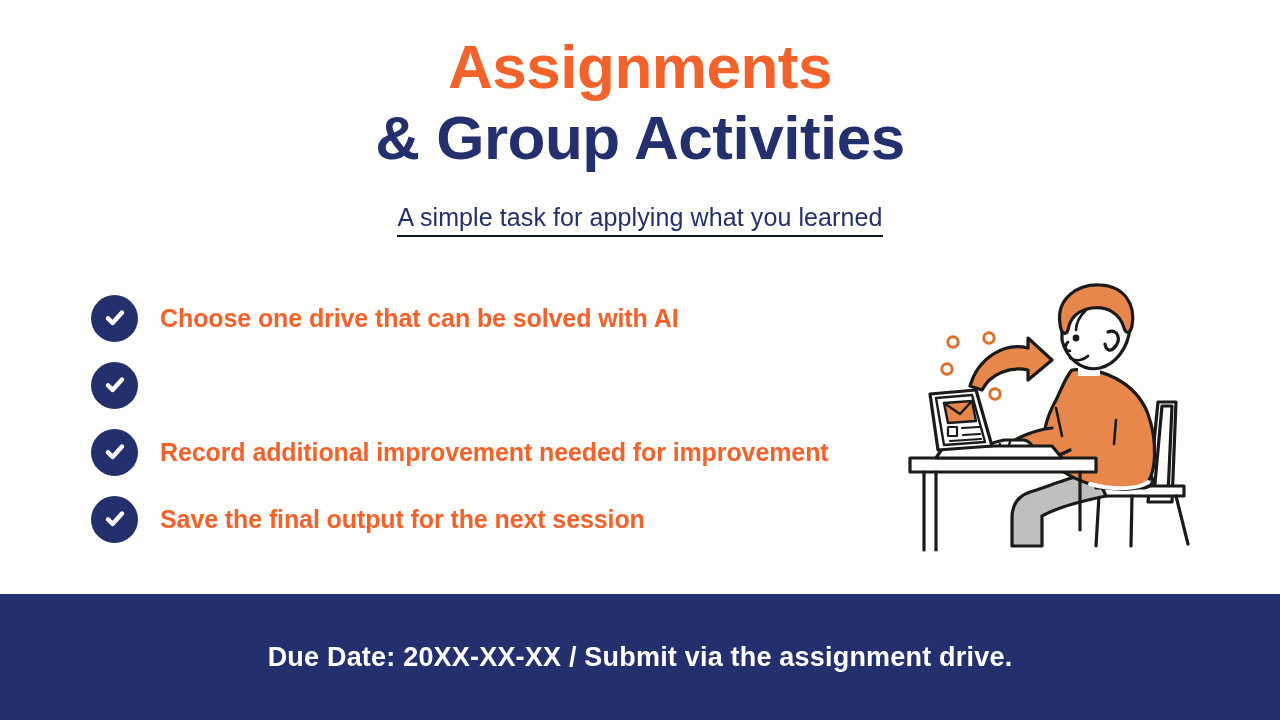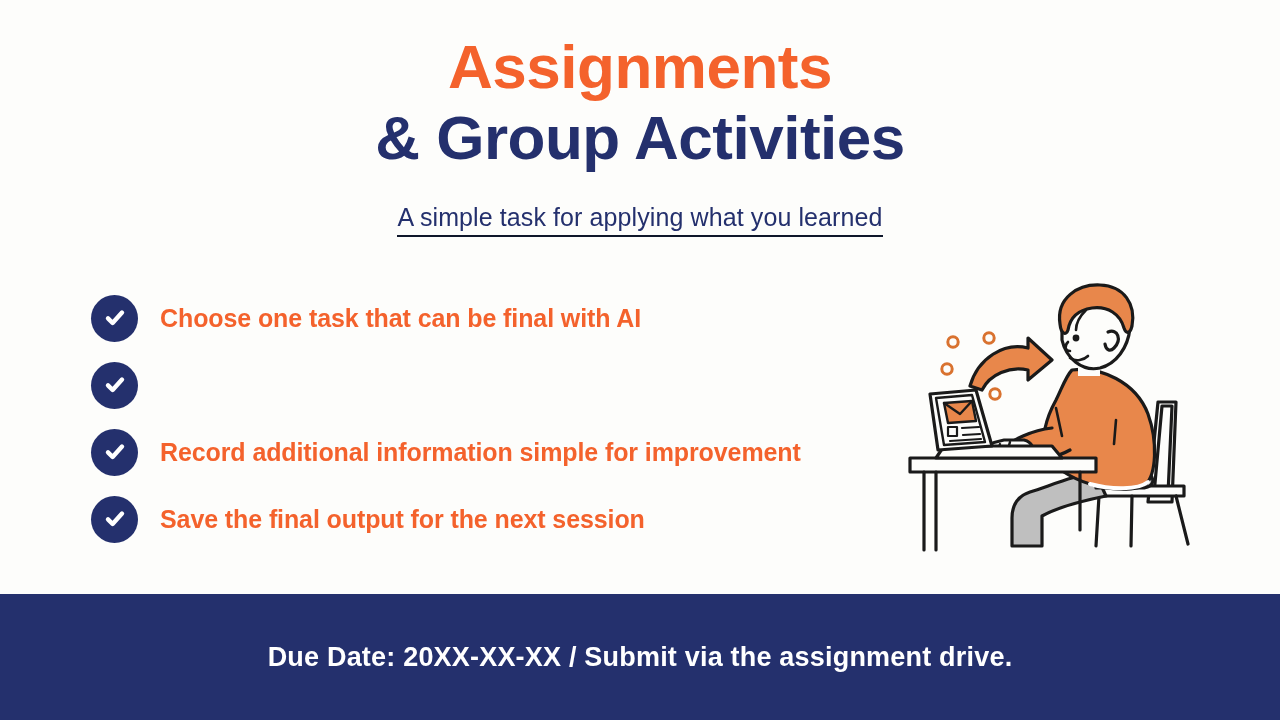--- a/index.html
+++ b/index.html
@@ -148,38 +148,38 @@
   </div>
 
   <div class="checklist">
 
     <div class="check-row">
       <span class="check-icon">
         <svg width="26" height="26" viewBox="0 0 26 26" aria-hidden="true">
           <path d="M6 13.4 L10.6 18 L20 7.6" fill="none" stroke="#ffffff" stroke-width="4.4" stroke-linecap="round" stroke-linejoin="round"></path>
         </svg>
       </span>
-      <span class="check-label">Choose one task that can be final with AI</span>
-    </div>
-
-    <div class="check-row">
-      <span class="check-icon">
-        <svg width="26" height="26" viewBox="0 0 26 26" aria-hidden="true">
-          <path d="M6 13.4 L10.6 18 L20 7.6" fill="none" stroke="#ffffff" stroke-width="4.4" stroke-linecap="round" stroke-linejoin="round"></path>
-        </svg>
-      </span>
-    </div>
-
-    <div class="check-row">
-      <span class="check-icon">
-        <svg width="26" height="26" viewBox="0 0 26 26" aria-hidden="true">
-          <path d="M6 13.4 L10.6 18 L20 7.6" fill="none" stroke="#ffffff" stroke-width="4.4" stroke-linecap="round" stroke-linejoin="round"></path>
-        </svg>
-      </span>
-      <span class="check-label">Record additional information simple for improvement</span>
+      <span class="check-label">Choose one drive that can be solved with AI</span>
+    </div>
+
+    <div class="check-row">
+      <span class="check-icon">
+        <svg width="26" height="26" viewBox="0 0 26 26" aria-hidden="true">
+          <path d="M6 13.4 L10.6 18 L20 7.6" fill="none" stroke="#ffffff" stroke-width="4.4" stroke-linecap="round" stroke-linejoin="round"></path>
+        </svg>
+      </span>
+    </div>
+
+    <div class="check-row">
+      <span class="check-icon">
+        <svg width="26" height="26" viewBox="0 0 26 26" aria-hidden="true">
+          <path d="M6 13.4 L10.6 18 L20 7.6" fill="none" stroke="#ffffff" stroke-width="4.4" stroke-linecap="round" stroke-linejoin="round"></path>
+        </svg>
+      </span>
+      <span class="check-label">Record additional improvement needed for improvement</span>
     </div>
 
     <div class="check-row">
       <span class="check-icon">
         <svg width="26" height="26" viewBox="0 0 26 26" aria-hidden="true">
           <path d="M6 13.4 L10.6 18 L20 7.6" fill="none" stroke="#ffffff" stroke-width="4.4" stroke-linecap="round" stroke-linejoin="round"></path>
         </svg>
       </span>
       <span class="check-label">Save the final output for the next session</span>
     </div>

